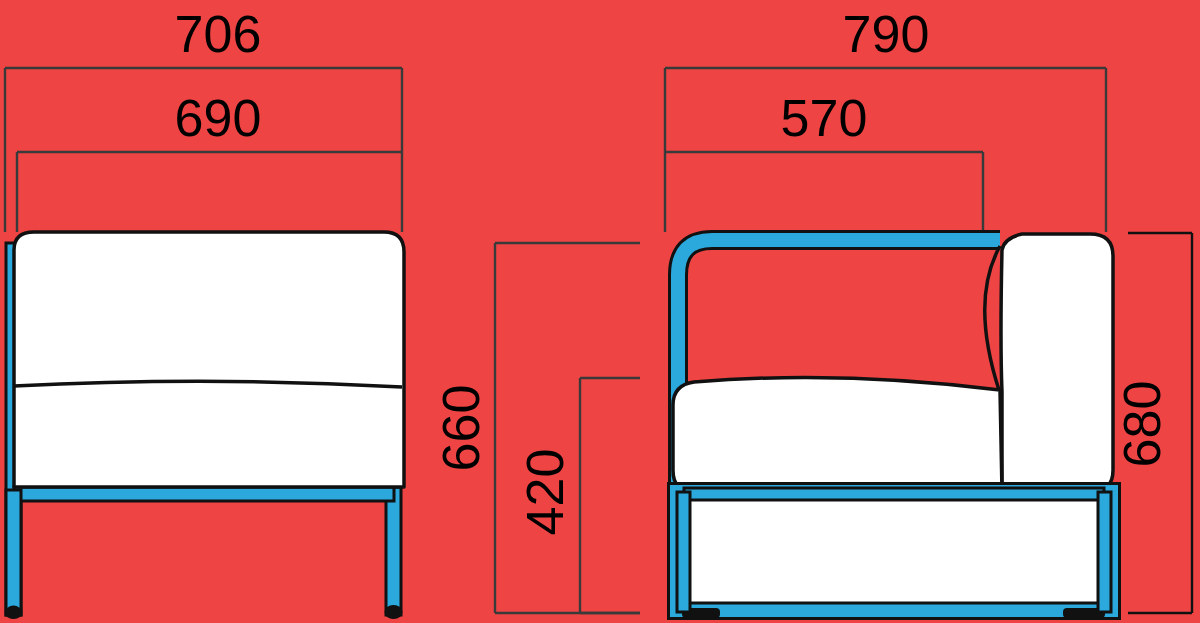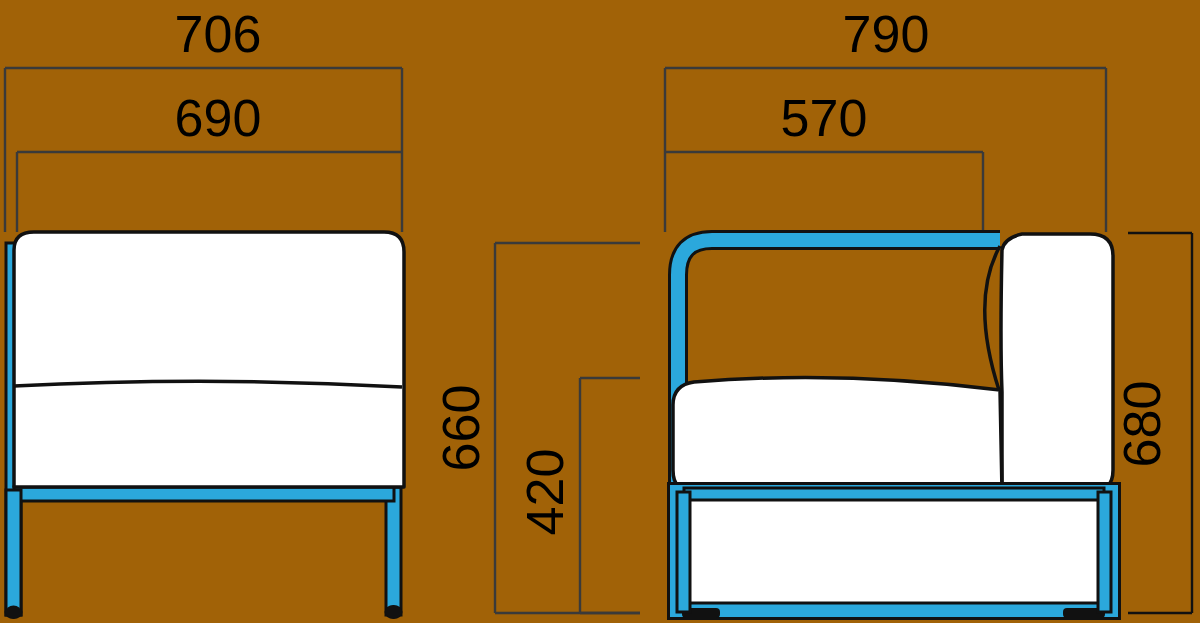--- a/index.html
+++ b/index.html
@@ -7,21 +7,21 @@
     padding: 0;
     background: #ffffff;
   }
   body {
     font-family: "Liberation Sans", sans-serif;
   }
   #sheet {
     position: relative;
     width: 1200px;
     height: 623px;
-    background: #a16207;
+    background: #ef4444;
     overflow: hidden;
   }
   #sheet svg {
     display: block;
   }
   .dim-text {
     font-family: "Liberation Sans", sans-serif;
     font-size: 52px;
     fill: #000000;
     font-weight: 400;

